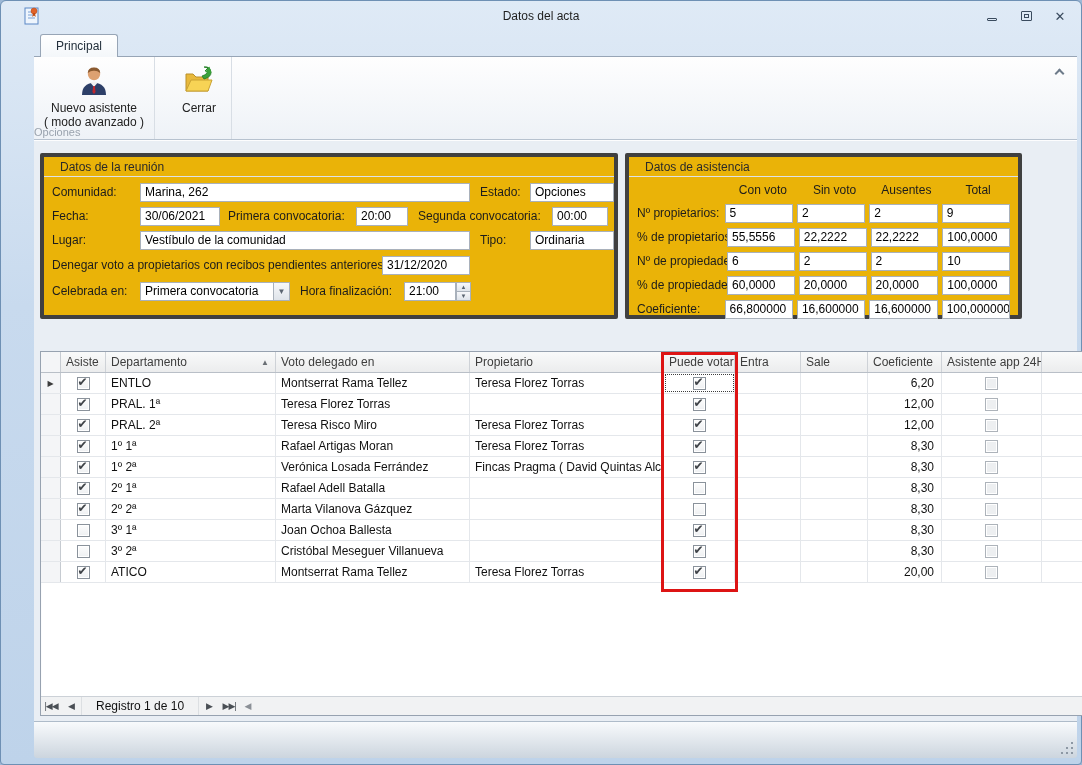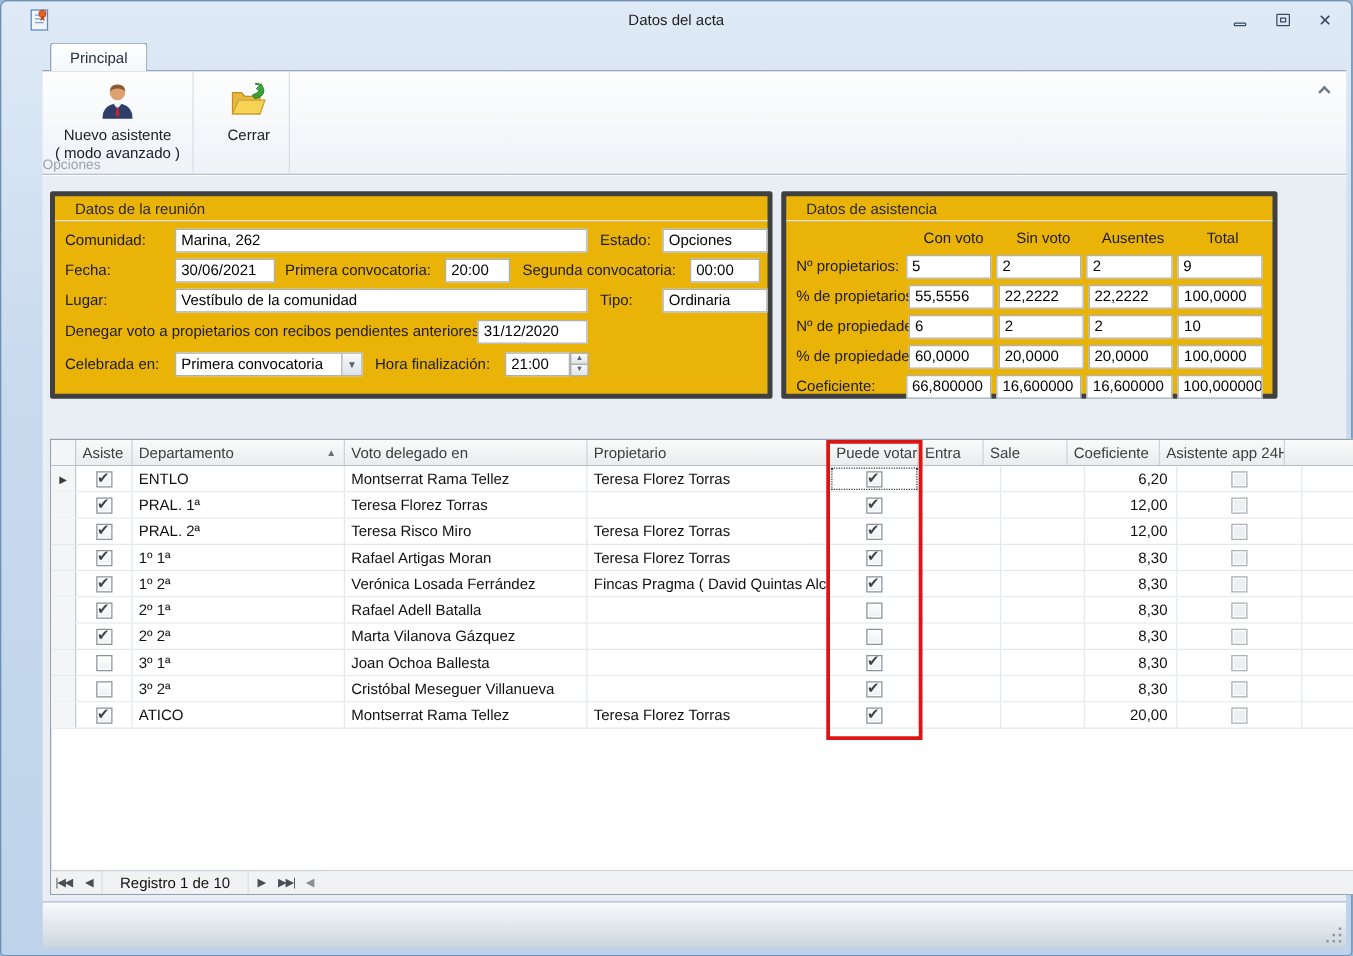--- a/index.html
+++ b/index.html
@@ -260,21 +260,21 @@
 
       <div class="grid-panel">
         <div class="grid-content">
           <div class="g-header" id="grid-header">
               <div class="g-hcell ind-cell" style="width: 20px;"></div>
               <div class="g-hcell" style="width: 45px;">Asiste</div>
               <div class="g-hcell" style="width: 170px;">Departamento<span class="sort-arrow">▲</span></div>
               <div class="g-hcell" style="width: 194px;">Voto delegado en</div>
               <div class="g-hcell" style="width: 194px;">Propietario</div>
               <div class="g-hcell" style="width: 71px;">Puede votar</div>
-              <div class="g-hcell" style="width: 52px;">Entra</div>
+              <div class="g-hcell" style="width: 66px;">Entra</div>
               <div class="g-hcell" style="width: 67px;">Sale</div>
               <div class="g-hcell" style="width: 74px;">Coeficiente</div>
               <div class="g-hcell" style="width: 100px;">Asistente app 24H</div>
               <div class="g-hcell fill"></div>
             </div>
           <div id="grid-body">
               <div class="g-row">
                 <div class="g-cell ind-cell">▶</div>
                 <div class="g-cell center" style="width: 45px;">
                   <span class="cb checked"></span>

